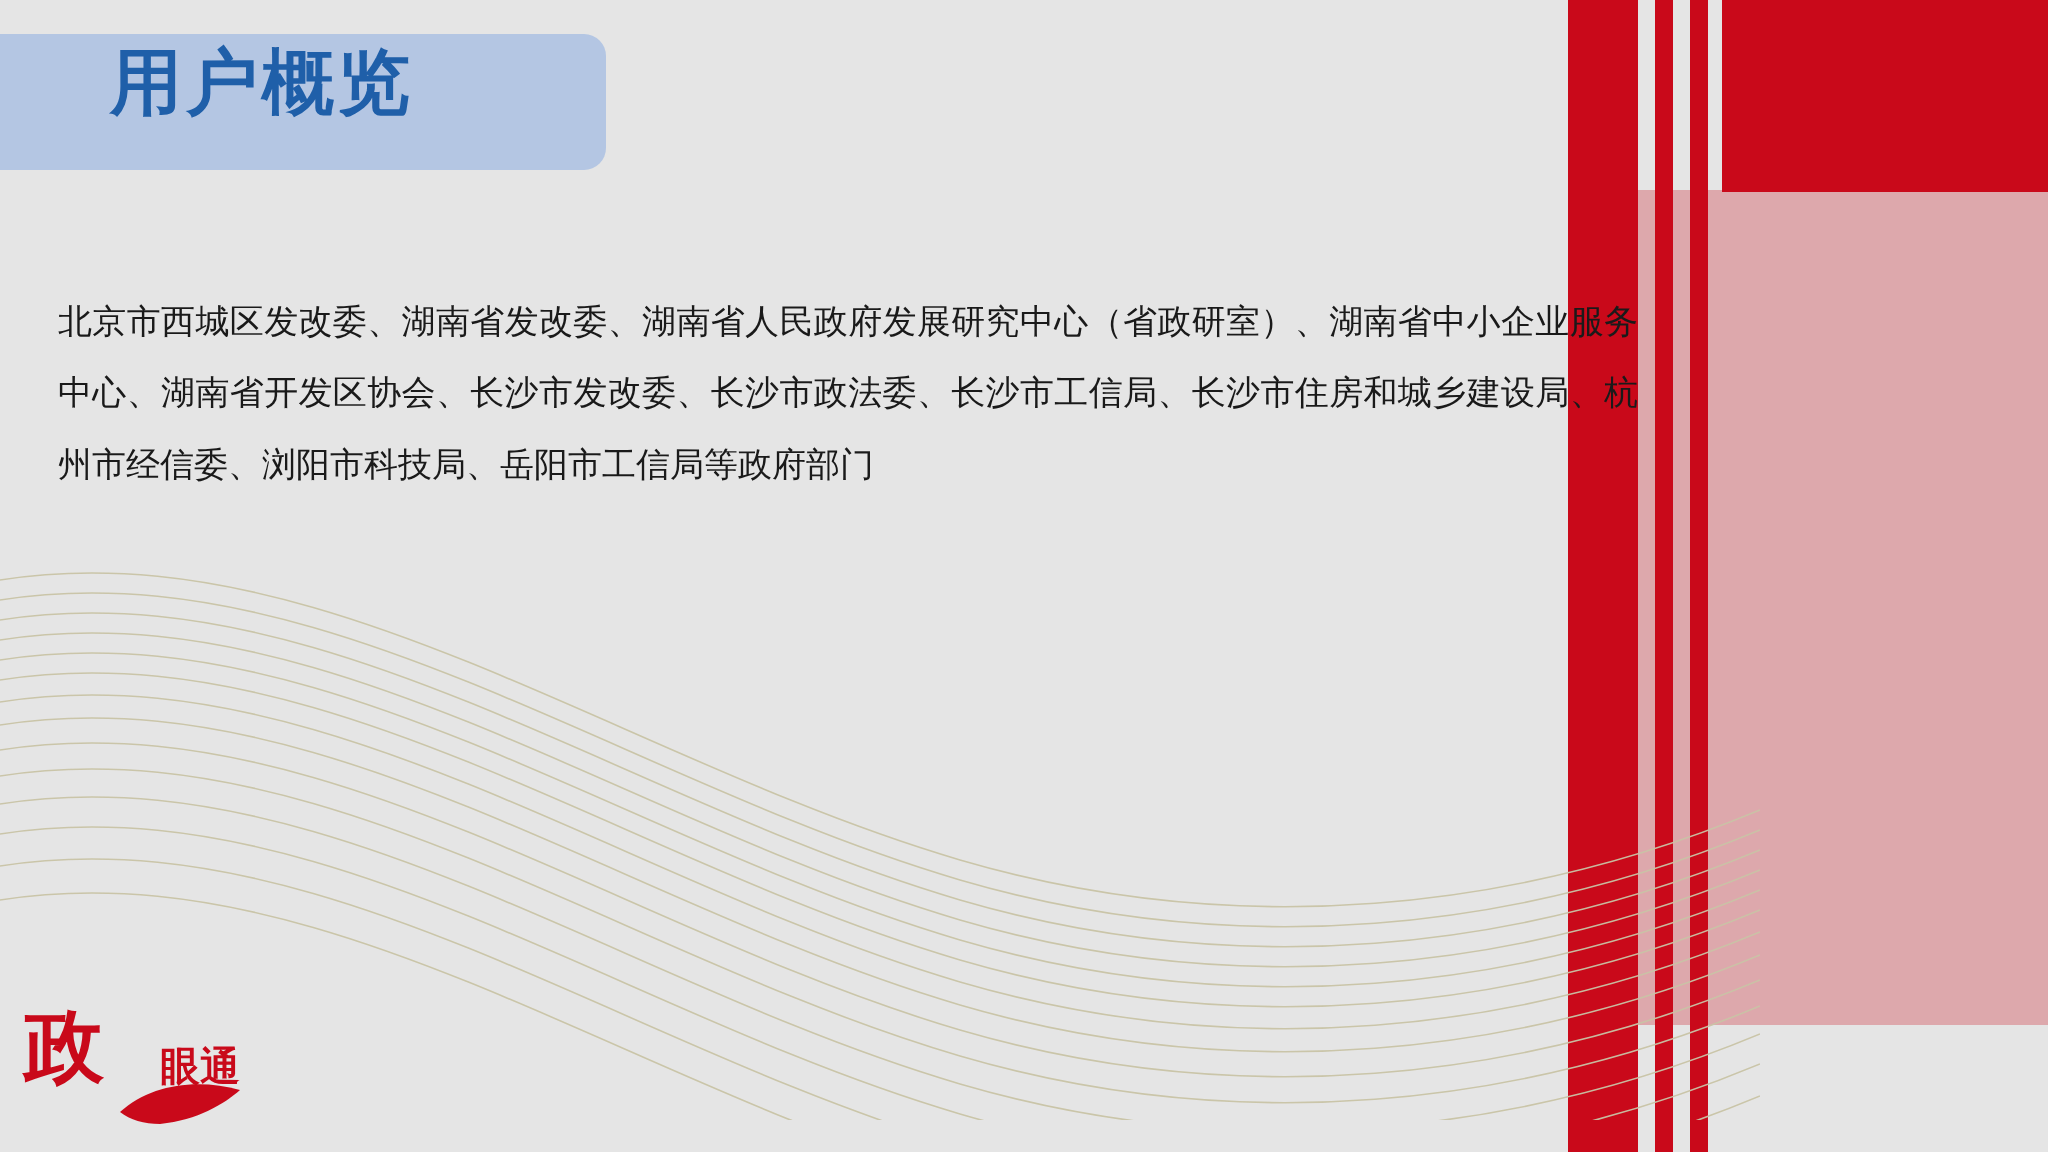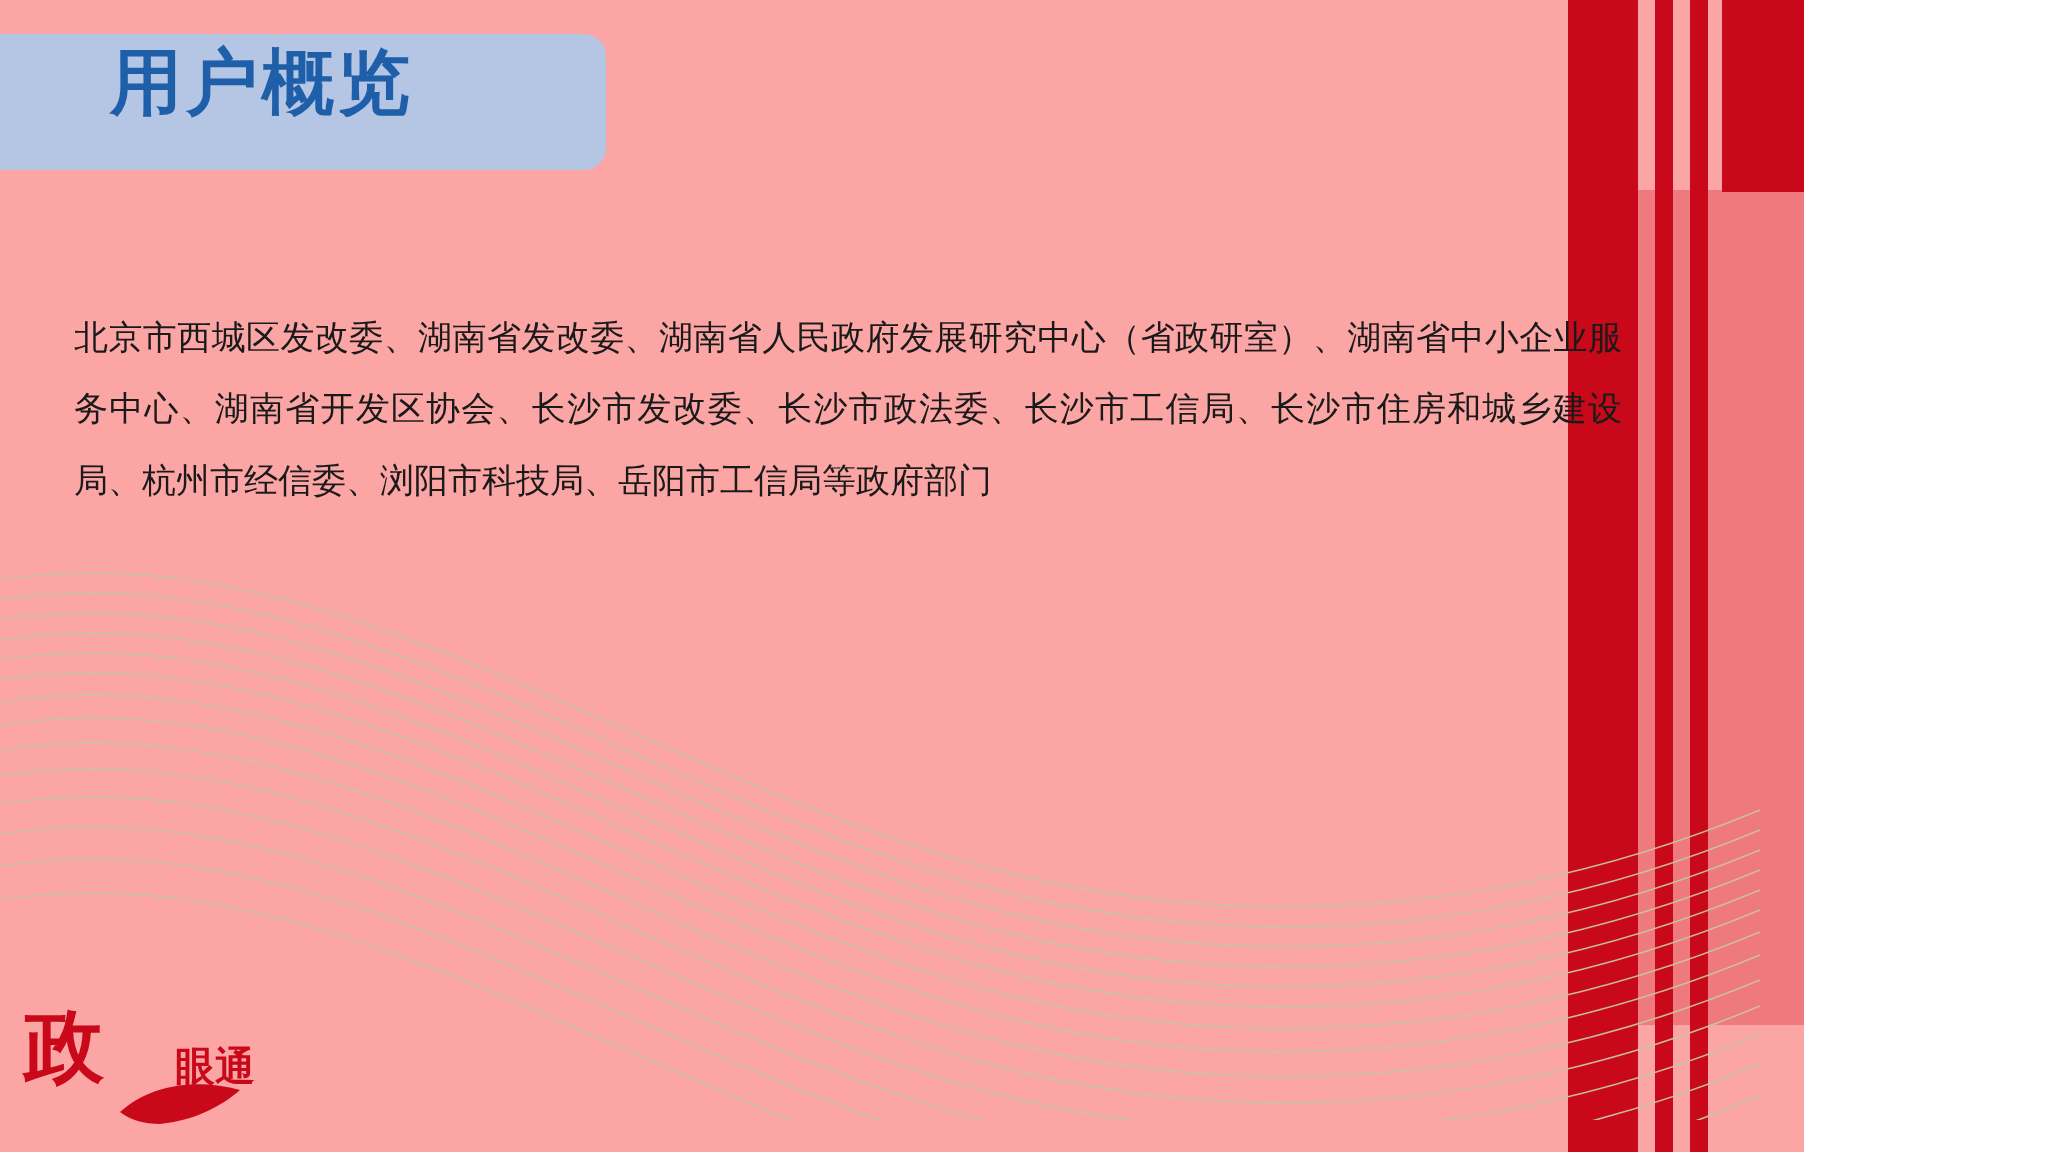--- a/index.html
+++ b/index.html
@@ -5,24 +5,24 @@
   html, body {
     margin: 0;
     padding: 0;
     background: #ffffff;
   }
   body {
     font-family: "Liberation Sans", "DejaVu Sans", sans-serif;
   }
   #slide {
     position: relative;
-    width: 1804px;
+    width: 2048px;
     height: 1152px;
     overflow: hidden;
-    background: #fca5a5;
+    background: #e5e5e5;
   }
 
   
   .red-bar {
     position: absolute;
     top: 0;
     background: #c9091a;
   }
   .bar-a { left: 1568px; width: 70px;  height: 1152px; }
   .bar-b { left: 1655px; width: 18px;  height: 1152px; }
@@ -73,21 +73,21 @@
     position: absolute;
     left: 58px;
     width: 1580px;
   }
   .para {
     font-size: 34px;
     line-height: 2.1;
     color: #1a1a1a;
     text-align: justify;
     text-justify: inter-ideograph;
-    margin: 16px;
+    margin: 0;
   }
   #para-1 { top: 286px; }
   #para-2 { top: 652px; }
 
   
   .waves {
     position: absolute;
     left: 0;
     top: 560px;
     width: 1760px;
@@ -114,21 +114,20 @@
     font-family: "DejaVu Serif", "Liberation Serif", serif;
   }
   .logo-sub {
     position: absolute;
     left: 136px;
     top: 46px;
     font-size: 40px;
     font-weight: bold;
     color: #c9091a;
     line-height: 1;
-    margin-left: 15px;
   }
   .logo-swoosh {
     position: absolute;
     left: 96px;
     top: 78px;
     width: 150px;
     height: 46px;
   }
 </style>
 </head>

